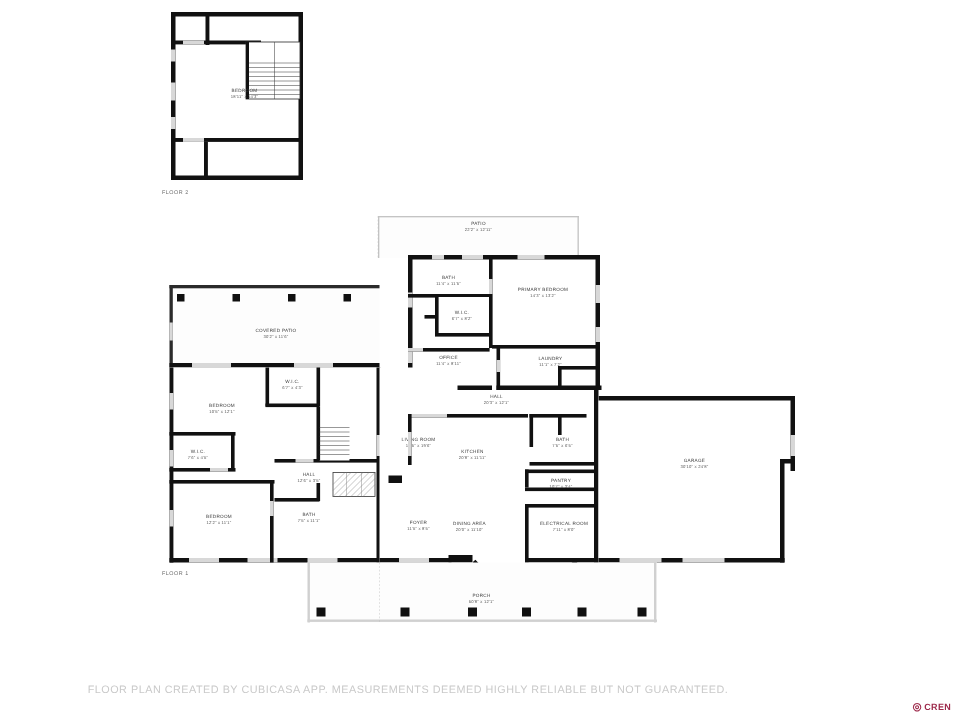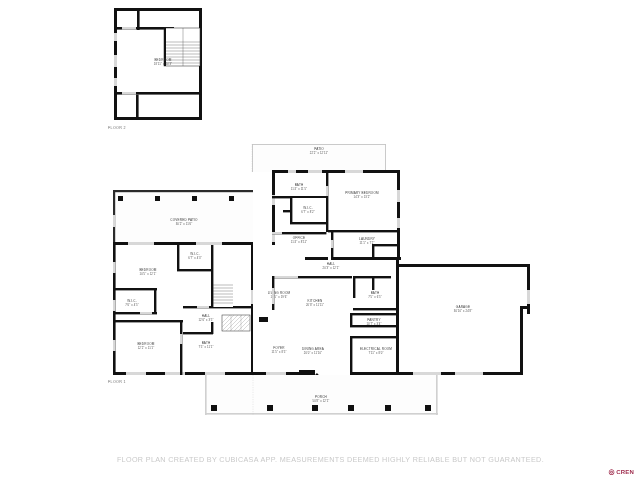--- a/index.html
+++ b/index.html
@@ -57,21 +57,21 @@
   .stair-line { stroke: #3a3a3a; stroke-width: 0.35; fill: none; }
   .stair-box { fill: #ffffff; stroke: #2f2f2f; stroke-width: 0.55; }
   .fireplace-box { fill: #ffffff; stroke: #3a3a3a; stroke-width: 0.55; }
   .hatch-line { stroke: #7d7d7d; stroke-width: 0.3; }
   .dash { stroke: #bcbcbc; stroke-width: 0.3; stroke-dasharray: 1.2 1.2; fill: none; }
   .footer-note {
     position: absolute;
     left: 0;
     top: 455px;
     width: 544px;
-    text-align: right;
+    text-align: center;
     font-family: "Liberation Sans", sans-serif;
     font-size: 7.2px;
     letter-spacing: 0.35px;
     color: #c9c9c9;
     white-space: nowrap;
   }
   .logo-mark {
     position: absolute;
     right: 6px;
     bottom: 5px;

